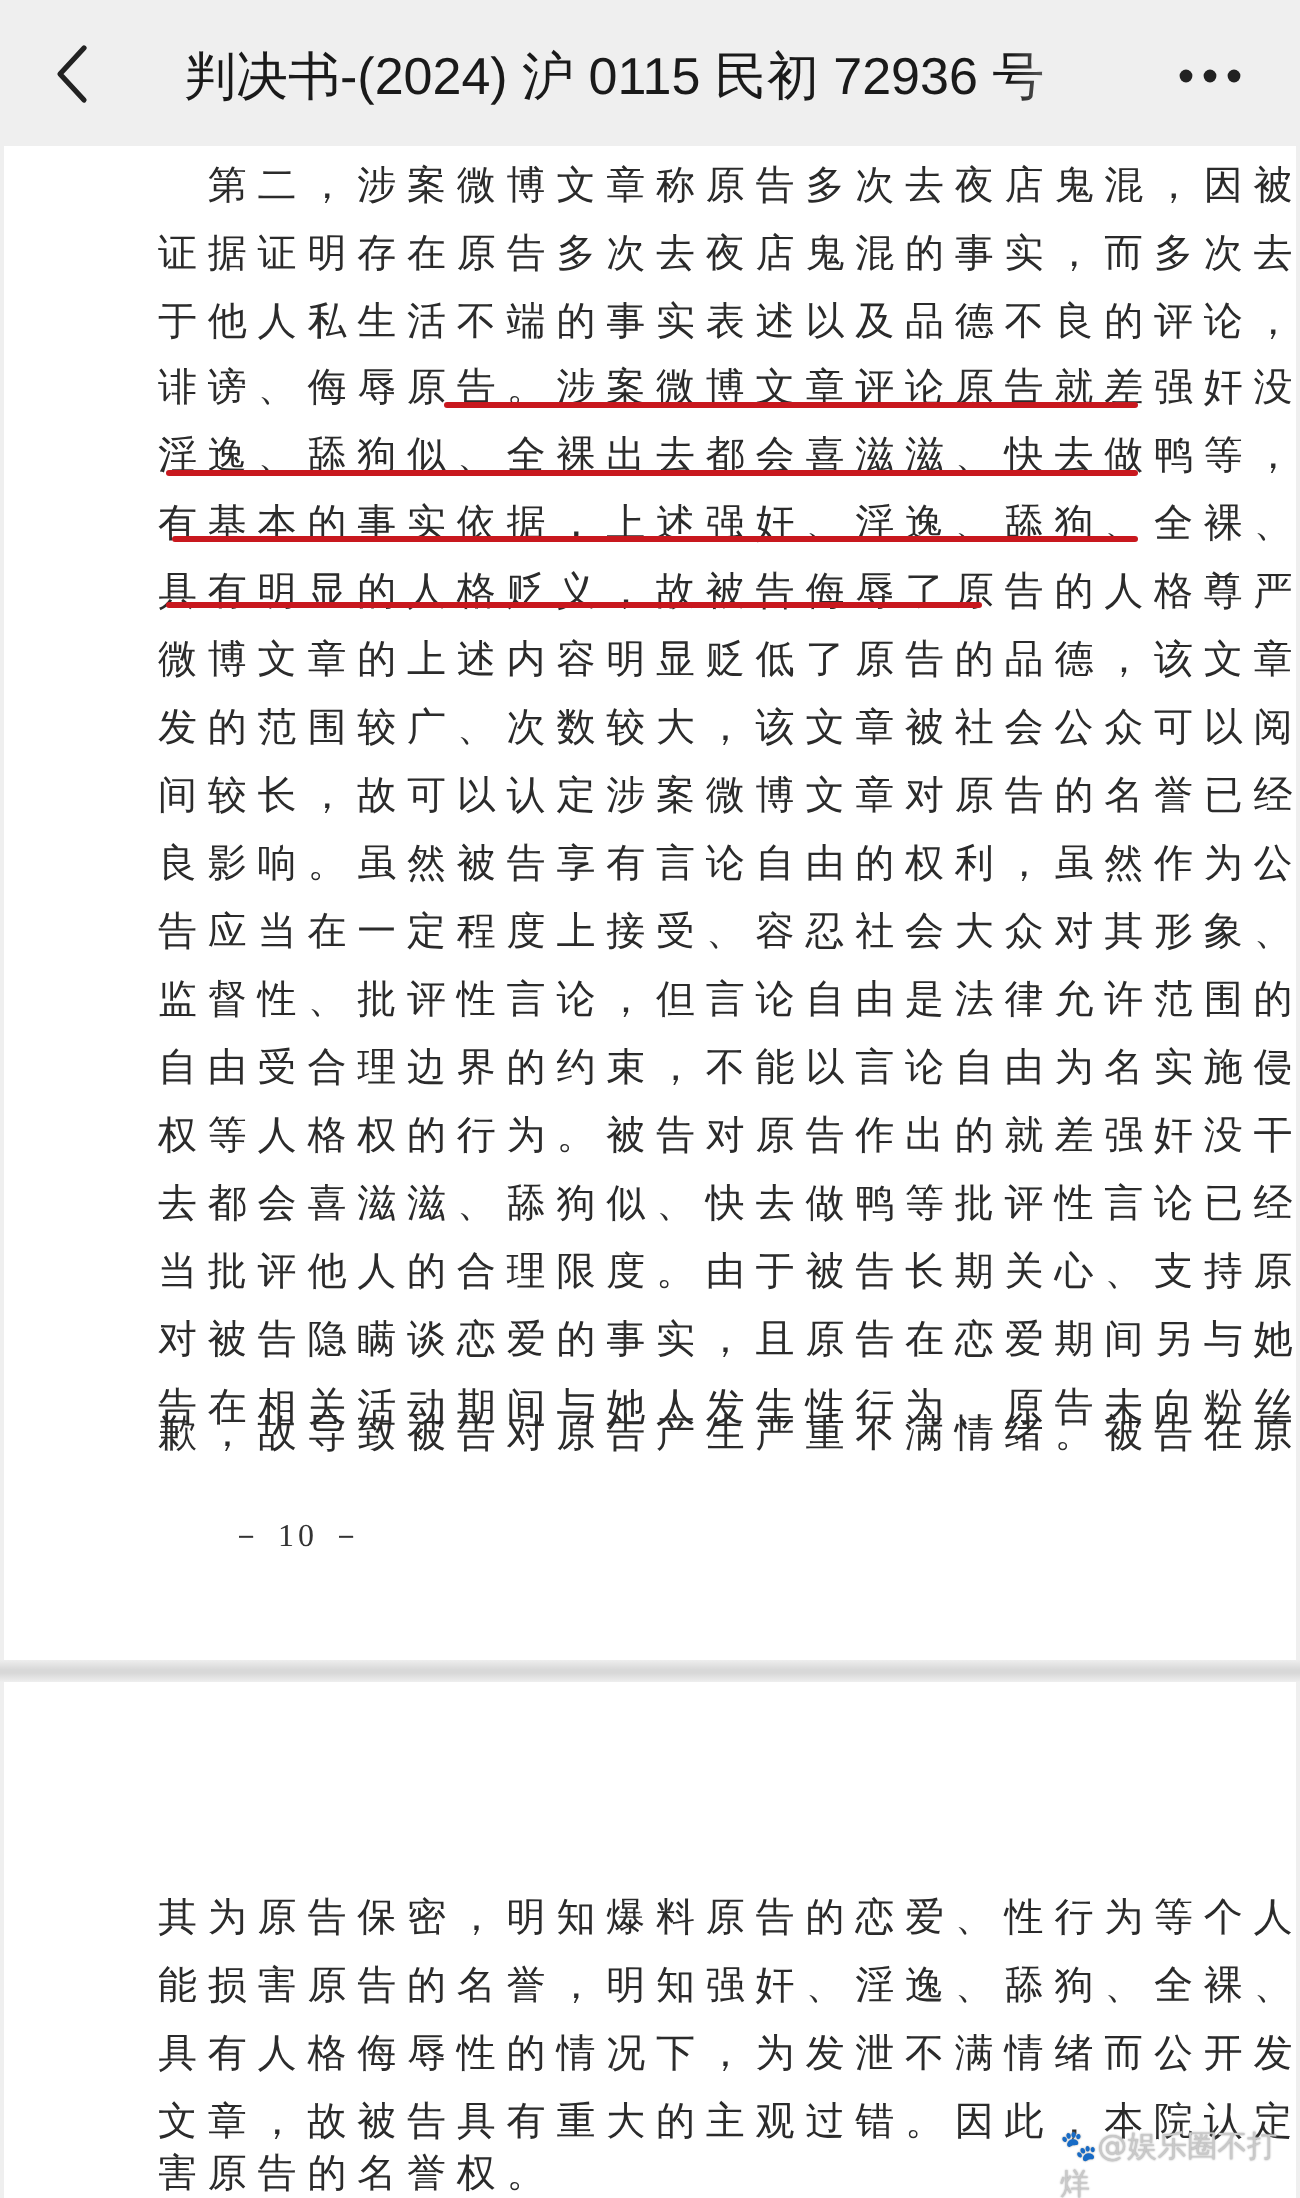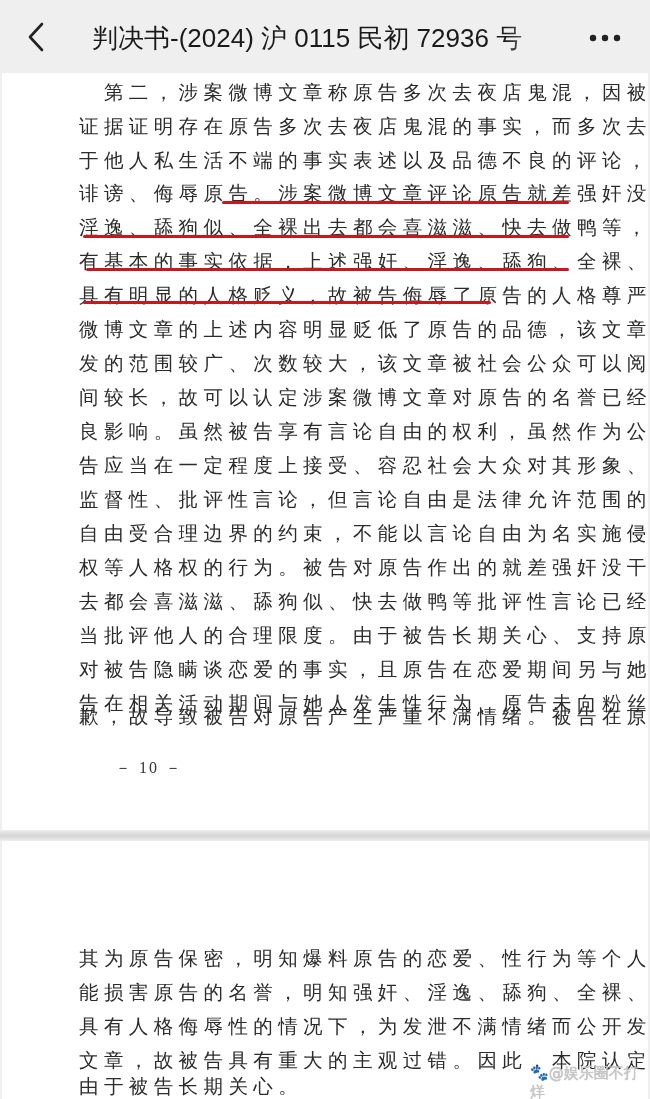--- a/index.html
+++ b/index.html
@@ -75,16 +75,16 @@
 <div class="ul" style="left:86px; top:268px; width:483px"></div>
 <div class="ul" style="left:83px; top:301px; width:408px"></div>
 
 <div class="pagenum">－ 10 －</div>
 
 <div>
   <div class="line" style="top:946px">其为原告保密，明知爆料原告的恋爱、性行为等个人隐私完全可</div>
   <div class="line" style="top:980px">能损害原告的名誉，明知强奸、淫逸、舔狗、全裸、做鸭等词语</div>
   <div class="line" style="top:1014px">具有人格侮辱性的情况下，为发泄不满情绪而公开发布涉案微博</div>
   <div class="line" style="top:1048px">文章，故被告具有重大的主观过错。因此，本院认定被告构成侵</div>
-  <div class="line" style="top:1074px">由于被告长期关心。</div>
+  <div class="line" style="top:1074px">害原告的名誉权。</div>
 </div>
 
 <div class="wm">🐾@娱乐圈不打烊</div>
 
 </body></html>

